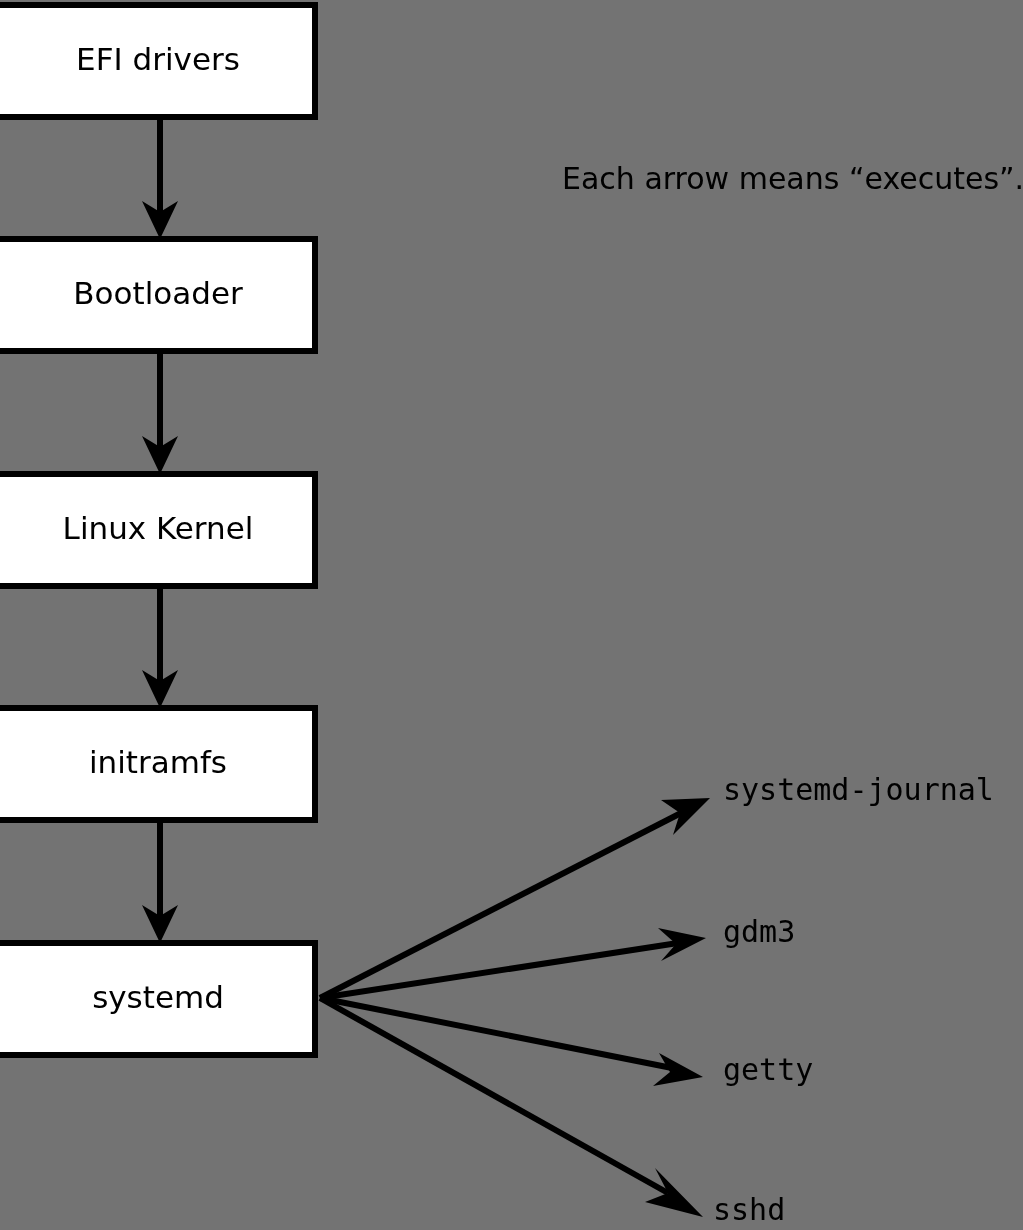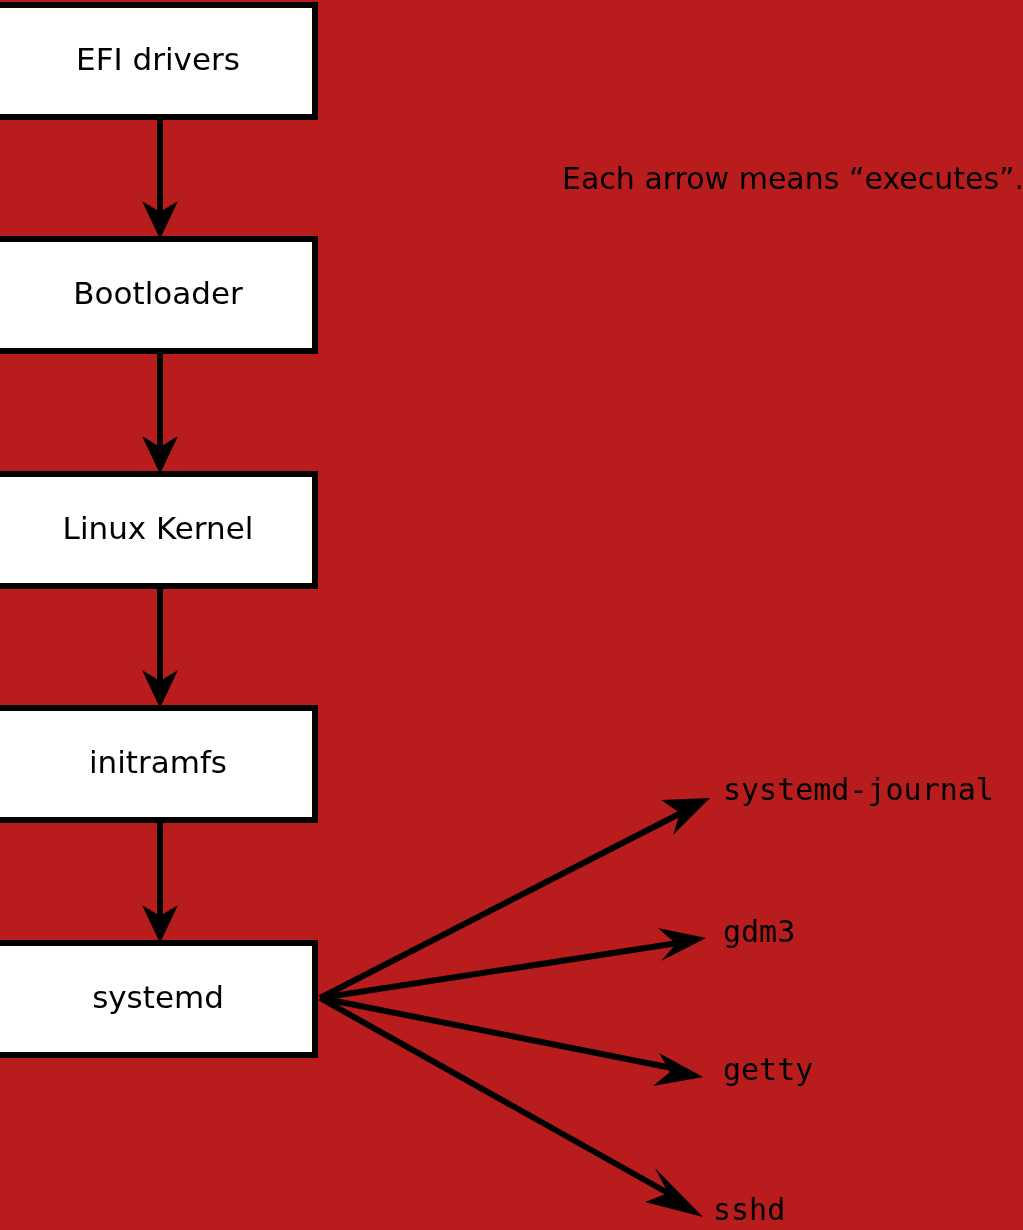--- a/index.html
+++ b/index.html
@@ -7,21 +7,21 @@
     padding: 0;
     background: #ffffff;
   }
   body {
     font-family: "DejaVu Sans", "Liberation Sans", sans-serif;
   }
   #diagram-root {
     position: relative;
     width: 1023px;
     height: 1230px;
-    background: #b91c1c;
+    background: #737373;
     overflow: hidden;
   }
   #diagram-svg {
     position: absolute;
     left: 0;
     top: 0;
     width: 1023px;
     height: 1230px;
     display: block;
   }

